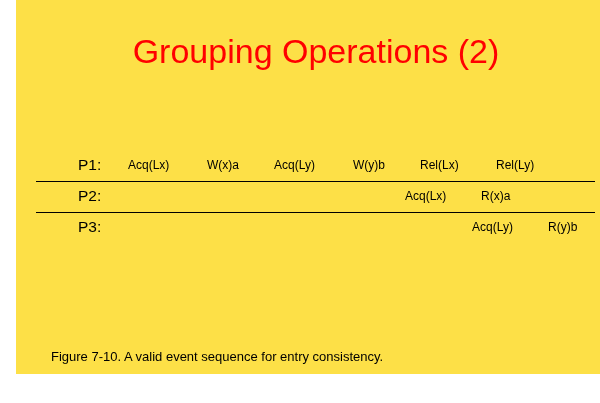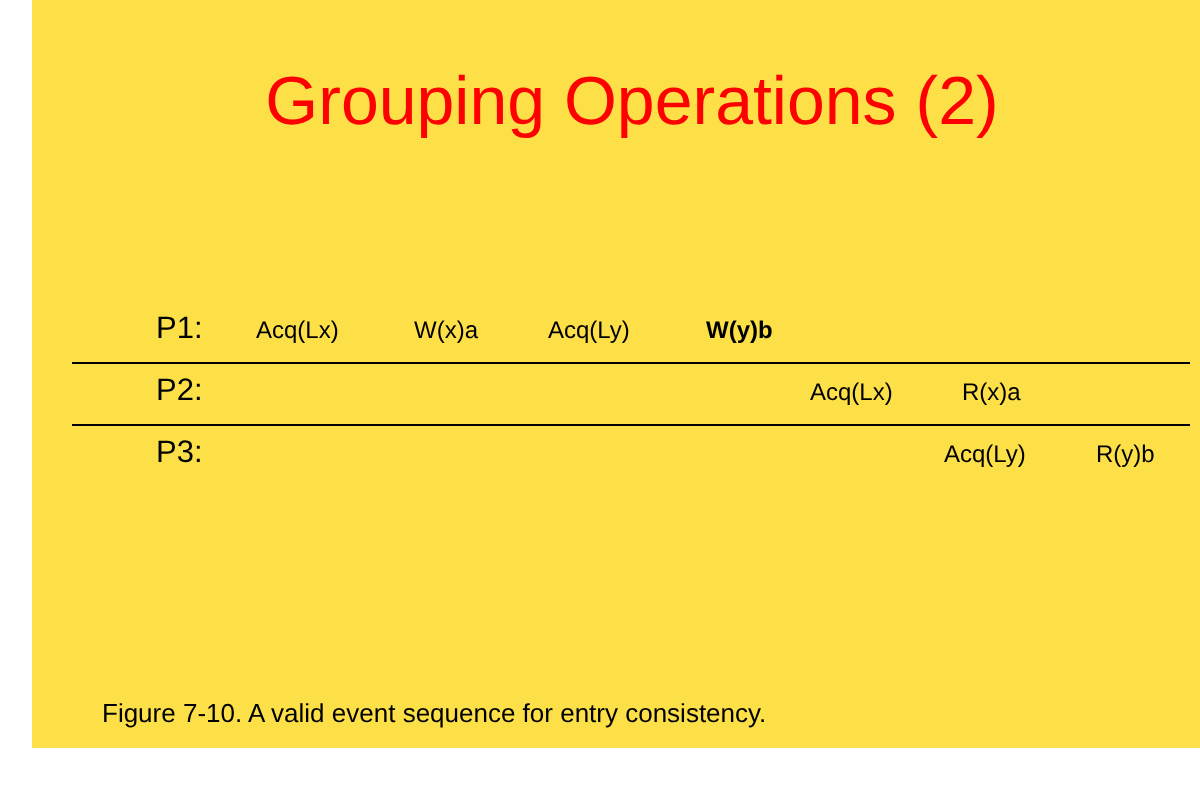--- a/index.html
+++ b/index.html
@@ -107,21 +107,23 @@
 
   <h1 id="slide-title">Grouping Operations (2)</h1>
 
   <div id="event-table">
 
     <div class="event-row r0">
       <span class="proc-label">P1:</span>
       <span class="event-op" style="left:52px;">Acq(Lx)</span>
       <span class="event-op" style="left:131px;text-align:right;">W(x)a</span>
       <span class="event-op" style="left:198px;">Acq(Ly)</span>
-      <span class="event-op" style="left:277px;font-weight:bold;">W(y)b</span>
+      <span class="event-op" style="left:277px;">W(y)b</span>
+      <span class="event-op" style="left:344px;">Rel(Lx)</span>
+      <span class="event-op" style="left:420px;">Rel(Ly)</span>
     </div>
 
     <div class="row-rule rule0"></div>
 
     <div class="event-row r1">
       <span class="proc-label">P2:</span>
       <span class="event-op" style="left:329px;">Acq(Lx)</span>
       <span class="event-op" style="left:405px;">R(x)a</span>
     </div>
 

